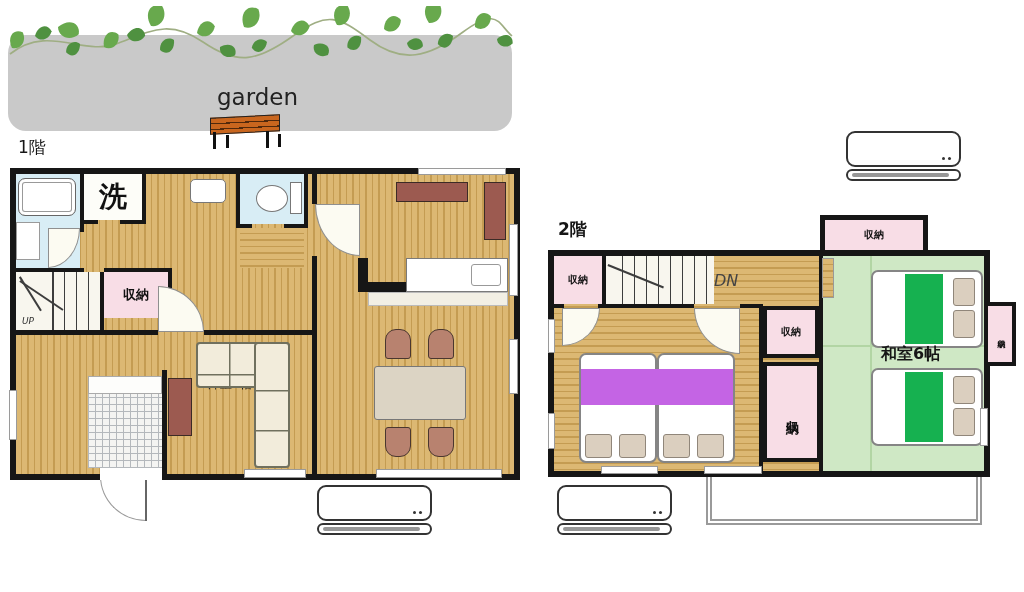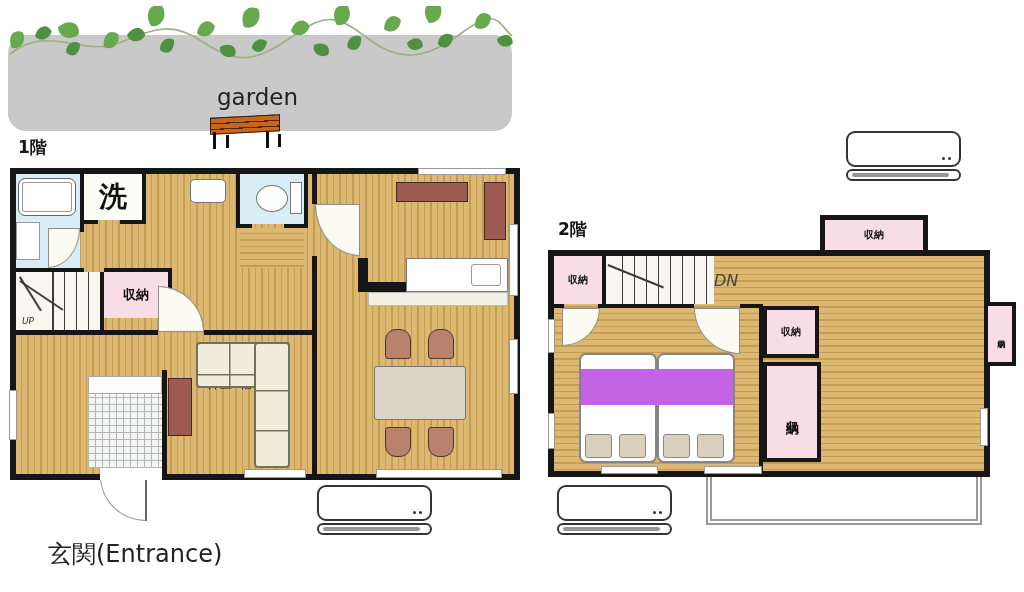--- a/index.html
+++ b/index.html
@@ -82,21 +82,21 @@
   <div class="abs" style="left:208px;top:112px;width:76px;height:38px;">
     <div class="abs" style="left:2px;top:4px;width:70px;height:17px;background-color:var(--bench);
          background-image:repeating-linear-gradient(180deg,transparent 0 4.5px,rgba(40,20,5,.75) 4.5px 5.7px);
          border:1.6px solid #222;box-sizing:border-box;transform:skewY(-3deg);"></div>
     <div class="abs" style="left:5px;top:20px;width:3px;height:17px;background:#111;"></div>
     <div class="abs" style="left:18px;top:23px;width:3px;height:13px;background:#111;"></div>
     <div class="abs" style="left:58px;top:19px;width:3px;height:17px;background:#111;"></div>
     <div class="abs" style="left:70px;top:22px;width:3px;height:13px;background:#111;"></div>
   </div>
 
-  <div class="lbl" style="left:18px;top:136px;font-size:17px;font-weight:bold;">1階</div>
+  <div class="lbl" style="left:18px;top:136px;font-size:17px;font-weight:normal;">1階</div>
   <div class="lbl" style="left:558px;top:218px;font-size:17px;font-weight:bold;">2階</div>
 
   <div class="floor wood-v" style="left:10px;top:168px;width:498px;height:300px;">
 
     <div class="room blue" style="left:0;top:0;width:64px;height:94px;"></div>
     <div class="abs" style="left:2px;top:4px;width:58px;height:38px;background:#fff;border:1.5px solid #666;border-radius:7px;
                 box-shadow:inset 0 0 0 3px #fff, inset 0 0 0 4px #999;box-sizing:border-box;z-index:2;"></div>
     <div class="abs" style="left:0px;top:48px;width:24px;height:38px;background:#fff;border:1px solid #9a9a9a;box-sizing:border-box;z-index:1;"></div>
     <div class="wall" style="left:64px;top:0;width:4px;height:58px;"></div>
     <div class="door br" style="left:32px;top:54px;width:32px;height:40px;"></div>
@@ -178,21 +178,20 @@
     <div class="win" style="left:-7px;top:216px;width:8px;height:50px;"></div>
     <div class="win" style="left:228px;top:295px;width:62px;height:9px;"></div>
     <div class="win" style="left:360px;top:295px;width:126px;height:9px;"></div>
     <div class="win" style="left:84px;top:294px;width:62px;height:12px;border:none;"></div>
   </div>
 
   <div class="abs" style="left:100px;top:476px;width:46px;height:45px;border-left:1.5px solid #999;border-bottom:1.5px solid #999;
               border-bottom-left-radius:100% 100%;box-sizing:border-box;"></div>
   <div class="abs" style="left:145px;top:476px;width:2px;height:45px;background:#666;"></div>
 
-  <div class="lbl jp" style="left:48px;top:538px;font-size:24px;color:#222;">玄関(Entrance)</div>
 
   <div class="abs" style="left:706px;top:470px;width:276px;height:55px;border:6px double #9a9a9a;border-top:none;box-sizing:border-box;"></div>
 
   <div class="floor wood-h" style="left:548px;top:250px;width:430px;height:215px;">
 
     <div class="room pink" style="left:0;top:0;width:48px;height:48px;">
       <span class="jp" style="font-size:10px;font-weight:bold;">収納</span>
     </div>
     <div class="wall" style="left:48px;top:0;width:4px;height:48px;"></div>
     <div class="wall" style="left:0;top:48px;width:10px;height:4px;"></div>
@@ -217,20 +216,36 @@
     <div class="pillow" style="left:143px;top:178px;width:27px;height:24px;"></div>
 
     <div class="wall" style="left:205px;top:50px;width:4px;height:165px;"></div>
     <div class="room pink" style="left:209px;top:50px;width:56px;height:52px;border:4px solid var(--wall);box-sizing:border-box;">
       <span class="jp" style="font-size:10px;font-weight:bold;">収納</span>
     </div>
     <div class="room pink" style="left:209px;top:106px;width:58px;height:100px;border:4px solid var(--wall);box-sizing:border-box;">
       <span class="jp vtext" style="font-size:13px;font-weight:bold;">収納</span>
     </div>
 
+    <div class="room tatami" style="left:265px;top:0;width:165px;height:215px;border-left:4px solid var(--wall);box-sizing:border-box;">
+      <div class="tatami-line" style="left:47px;top:0;width:2px;height:100%;"></div>
+      <div class="tatami-line" style="left:0;top:89px;width:100%;height:2px;"></div>
+      <div class="abs wood-h" style="left:-1px;top:2px;width:12px;height:40px;border:1px solid #999;box-sizing:border-box;"></div>
+      <div class="bedframe" style="left:48px;top:14px;width:112px;height:78px;">
+        <div class="greenstripe" style="left:32px;width:38px;"></div>
+        <div class="pillow" style="left:80px;top:6px;width:22px;height:28px;"></div>
+        <div class="pillow" style="left:80px;top:38px;width:22px;height:28px;"></div>
+      </div>
+      <div class="bedframe" style="left:48px;top:112px;width:112px;height:78px;">
+        <div class="greenstripe" style="left:32px;width:38px;"></div>
+        <div class="pillow" style="left:80px;top:6px;width:22px;height:28px;"></div>
+        <div class="pillow" style="left:80px;top:38px;width:22px;height:28px;"></div>
+      </div>
+      <div class="lbl jp" style="left:58px;top:88px;font-size:16px;font-weight:bold;z-index:3;">和室6帖</div>
+    </div>
 
     <div class="win" style="left:-6px;top:63px;width:7px;height:34px;"></div>
     <div class="win" style="left:-6px;top:157px;width:7px;height:36px;"></div>
     <div class="win" style="left:47px;top:210px;width:57px;height:8px;"></div>
     <div class="win" style="left:150px;top:210px;width:58px;height:8px;"></div>
     <div class="win" style="left:426px;top:152px;width:8px;height:38px;"></div>
   </div>
 
   <div class="abs pink" style="left:820px;top:215px;width:108px;height:40px;border:5px solid var(--wall);box-sizing:border-box;display:flex;align-items:center;justify-content:center;">
     <span class="jp" style="font-size:10px;font-weight:bold;">収納</span>

